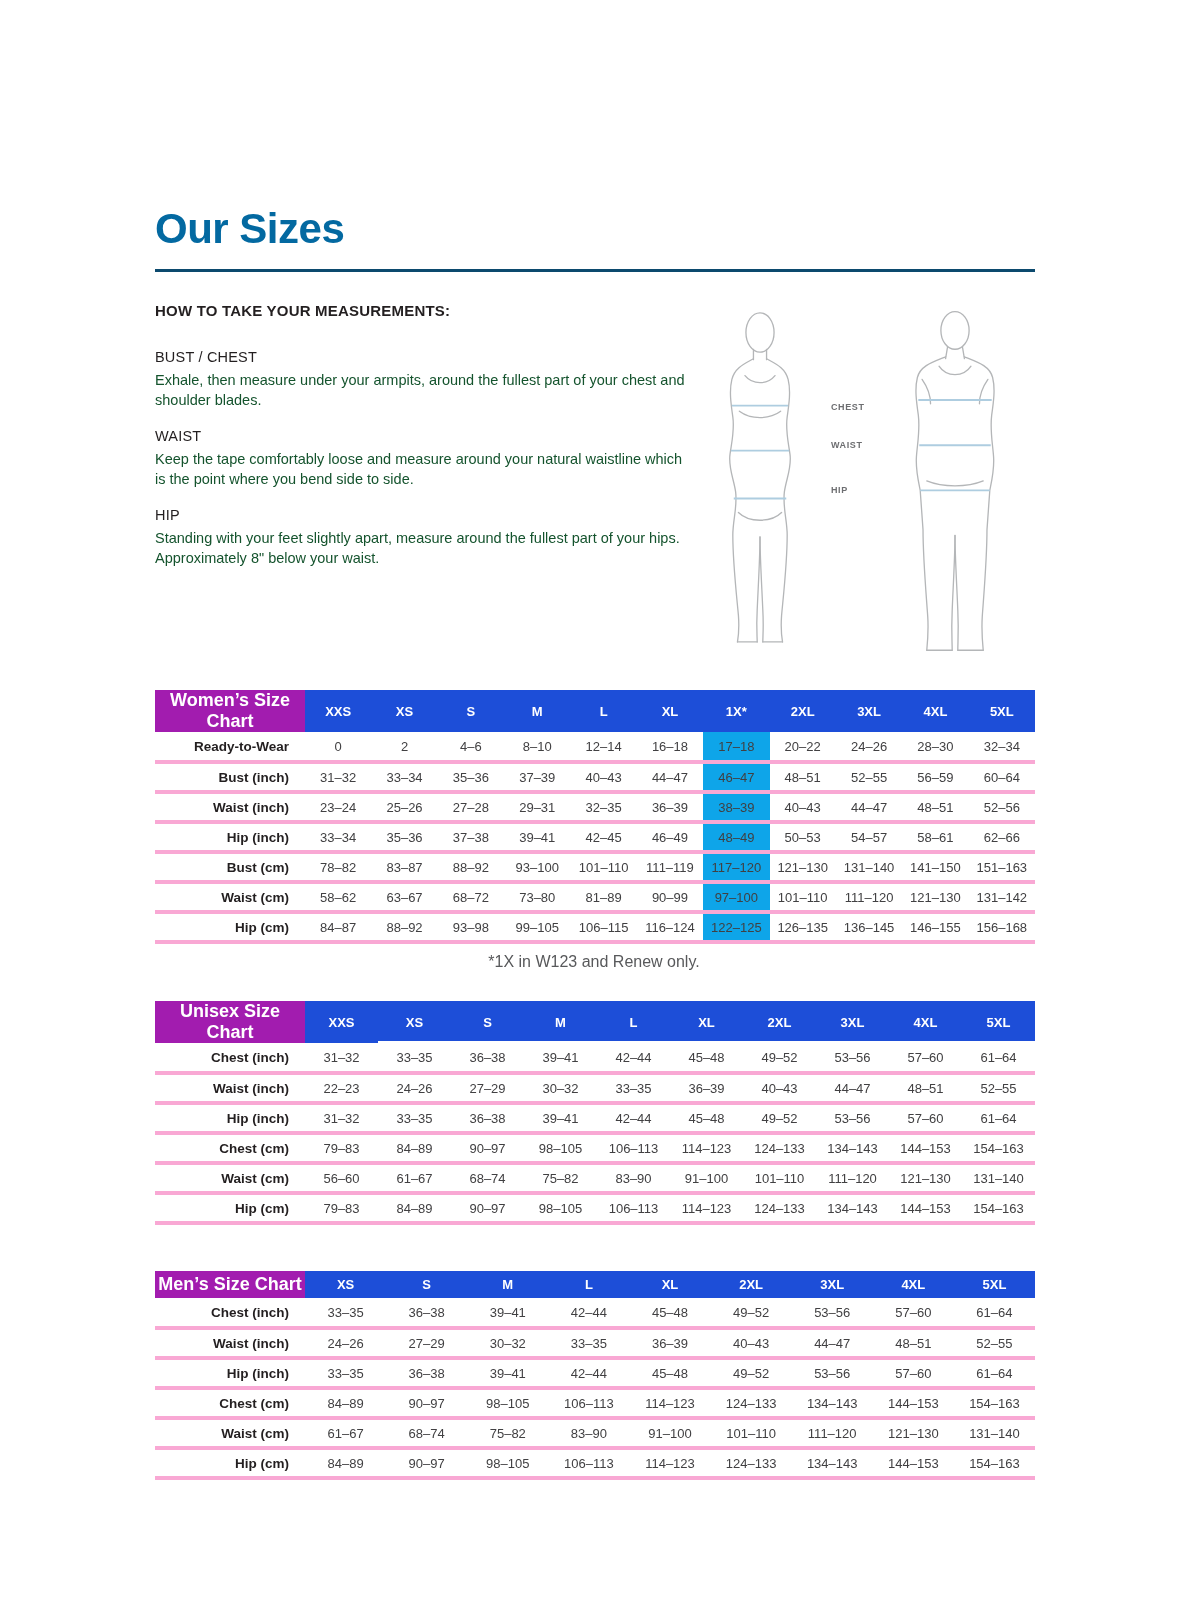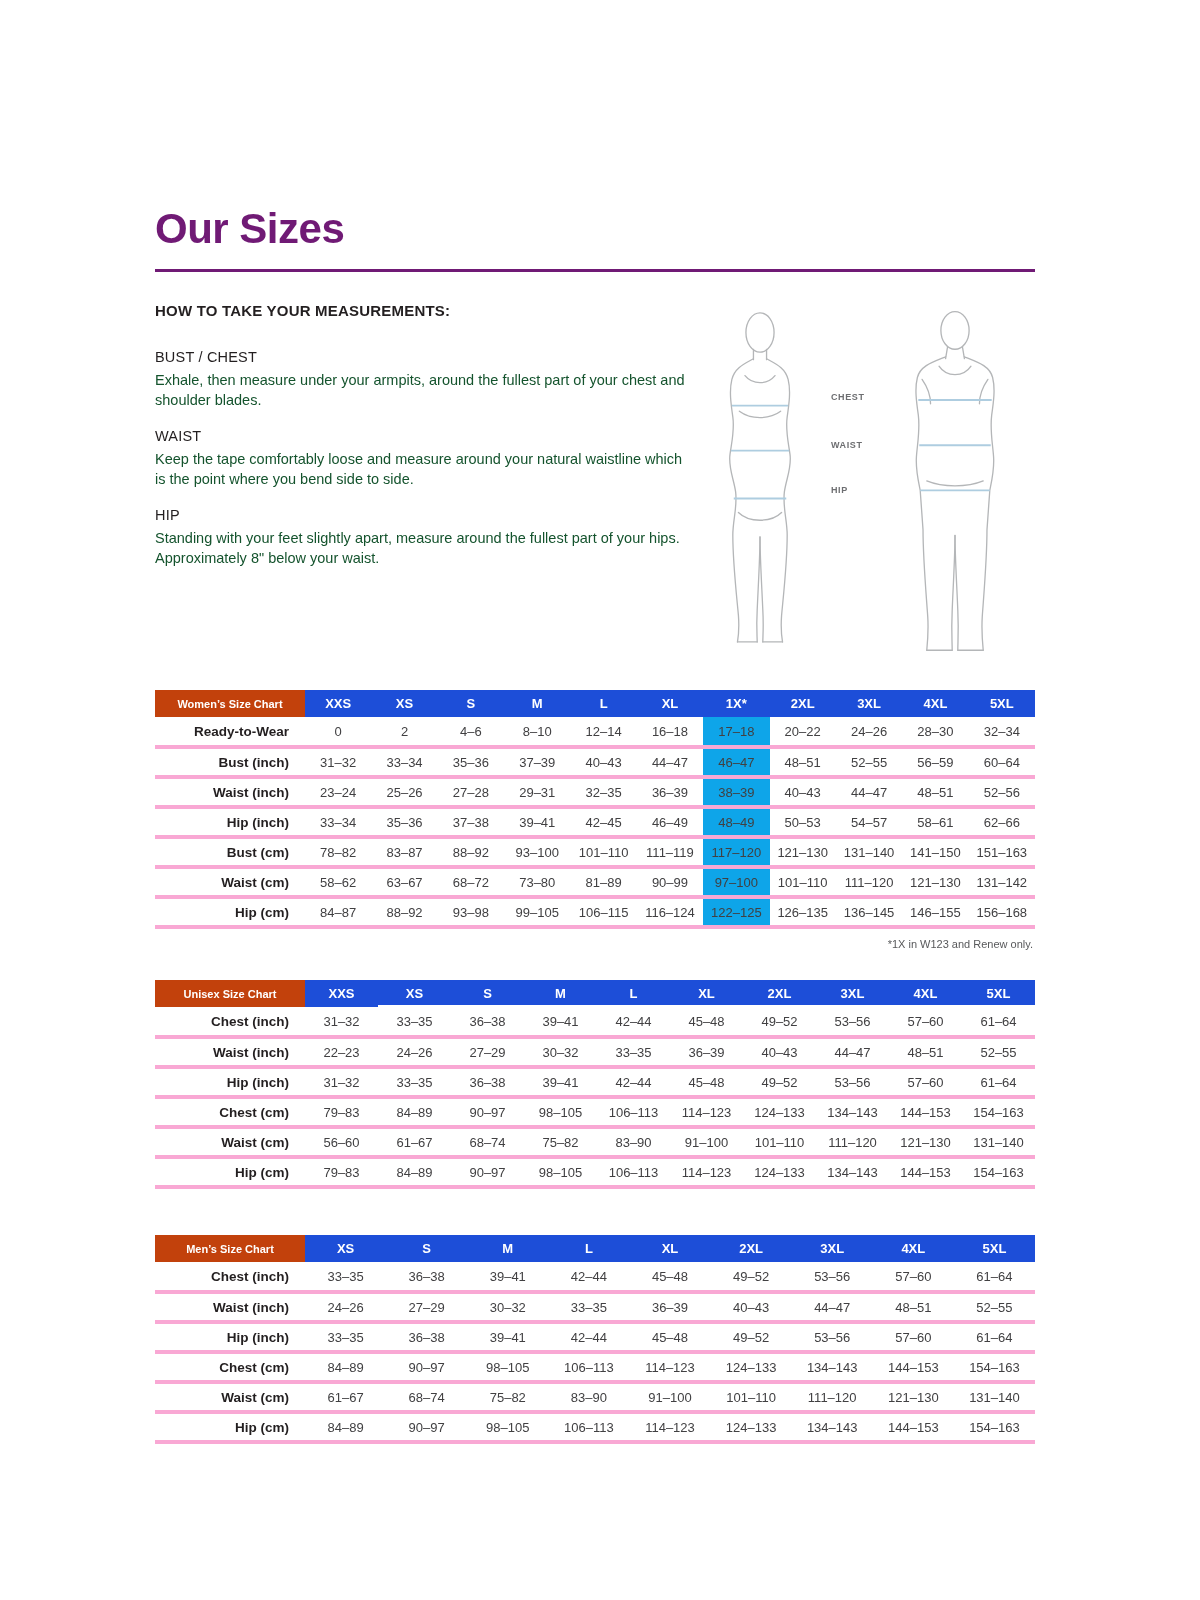--- a/index.html
+++ b/index.html
@@ -5,66 +5,66 @@
   * { margin:0; padding:0; box-sizing:border-box; }
   html,body { background:#fff; }
   body {
     width:1200px; min-height:1600px;
     font-family:"Liberation Sans", sans-serif;
     color:#414042;
   }
   .page { padding:205px 165px 60px 155px; }
 
   h1.page-title {
-    font-size:42px; font-weight:bold; color:#701a75; letter-spacing:-0.5px;
-    padding-bottom:16px; border-bottom:3px solid #701a75; margin-bottom:30px;
+    font-size:42px; font-weight:bold; color:#0369a1; letter-spacing:-0.5px;
+    padding-bottom:16px; border-bottom:3px solid #0c4a6e; margin-bottom:30px;
   }
 
   .intro-area { display:flex; justify-content:space-between; }
   .instructions { width:560px; }
   .how-to { font-size:15px; font-weight:bold; color:#231f20; margin-bottom:30px; letter-spacing:0.2px; }
   .measure-section { margin-bottom:18px; }
   .measure-section h3 { font-size:14.5px; font-weight:normal; color:#231f20; margin-bottom:6px; letter-spacing:0.2px; }
   .measure-section p { font-size:14.5px; line-height:1.35; color:#14532d; }
 
   .figures { position:relative; display:flex; margin-top:4px; }
   .figures svg { display:block; }
   .figure-woman { margin-right:40px; }
   .fig-label {
     position:absolute; left:146px; width:48px;
     font-size:9px; color:#6d6e71; letter-spacing:0.6px; font-weight:bold;
   }
-  .fig-label-chest { top:86px; }
+  .fig-label-chest { top:96px; }
   .fig-label-waist { top:134px; }
   .fig-label-hip   { top:179px; }
   .fig-outline { fill:none; stroke:#b4b6b8; stroke-width:1.4; stroke-linecap:round; }
   .fig-measure { fill:none; stroke:#aecde0; stroke-width:2; }
 
   .table-block { margin-top:36px; }
   .table-block.unisex { margin-top:30px; }
   .table-block.mens { margin-top:46px; }
 
   table.size-table { width:100%; border-collapse:collapse; table-layout:fixed; }
   table.size-table thead th {
     background:#1d4ed8; color:#ffffff; font-size:13px; font-weight:bold;
     height:27px; text-align:center; vertical-align:middle;
   }
-  table.size-table thead th.corner { background:#c2410c; width:150px; font-size:11px; }
+  table.size-table thead th.corner { background:#a21caf; width:150px; font-size:18px; }
   table.size-table tbody tr { border-bottom:4px solid #f9a8d4; }
   table.size-table tbody th.row-label {
     text-align:right; padding-right:16px; font-size:13.5px; font-weight:bold;
     color:#231f20; height:30px; vertical-align:middle;
   }
   table.size-table tbody td {
     text-align:center; font-size:13px; color:#414042; height:30px; vertical-align:middle;
   }
   table.size-table tbody td.hl { background:#0ea5e9; }
   table.size-table.header-underline thead th:nth-child(n+3) { box-shadow: inset 0 -2px 0 #ffffff; }
 
-  .footnote { text-align:right; font-size:11px; color:#58595b; margin-top:9px; padding-right:2px; }
+  .footnote { text-align:center; font-size:16px; color:#58595b; margin-top:9px; padding-right:2px; }
 </style>
 </head>
 <body>
 
 <div class="page">
 
   <h1 class="page-title">Our Sizes</h1>
 
   <div class="intro-area">
     <div class="instructions">

